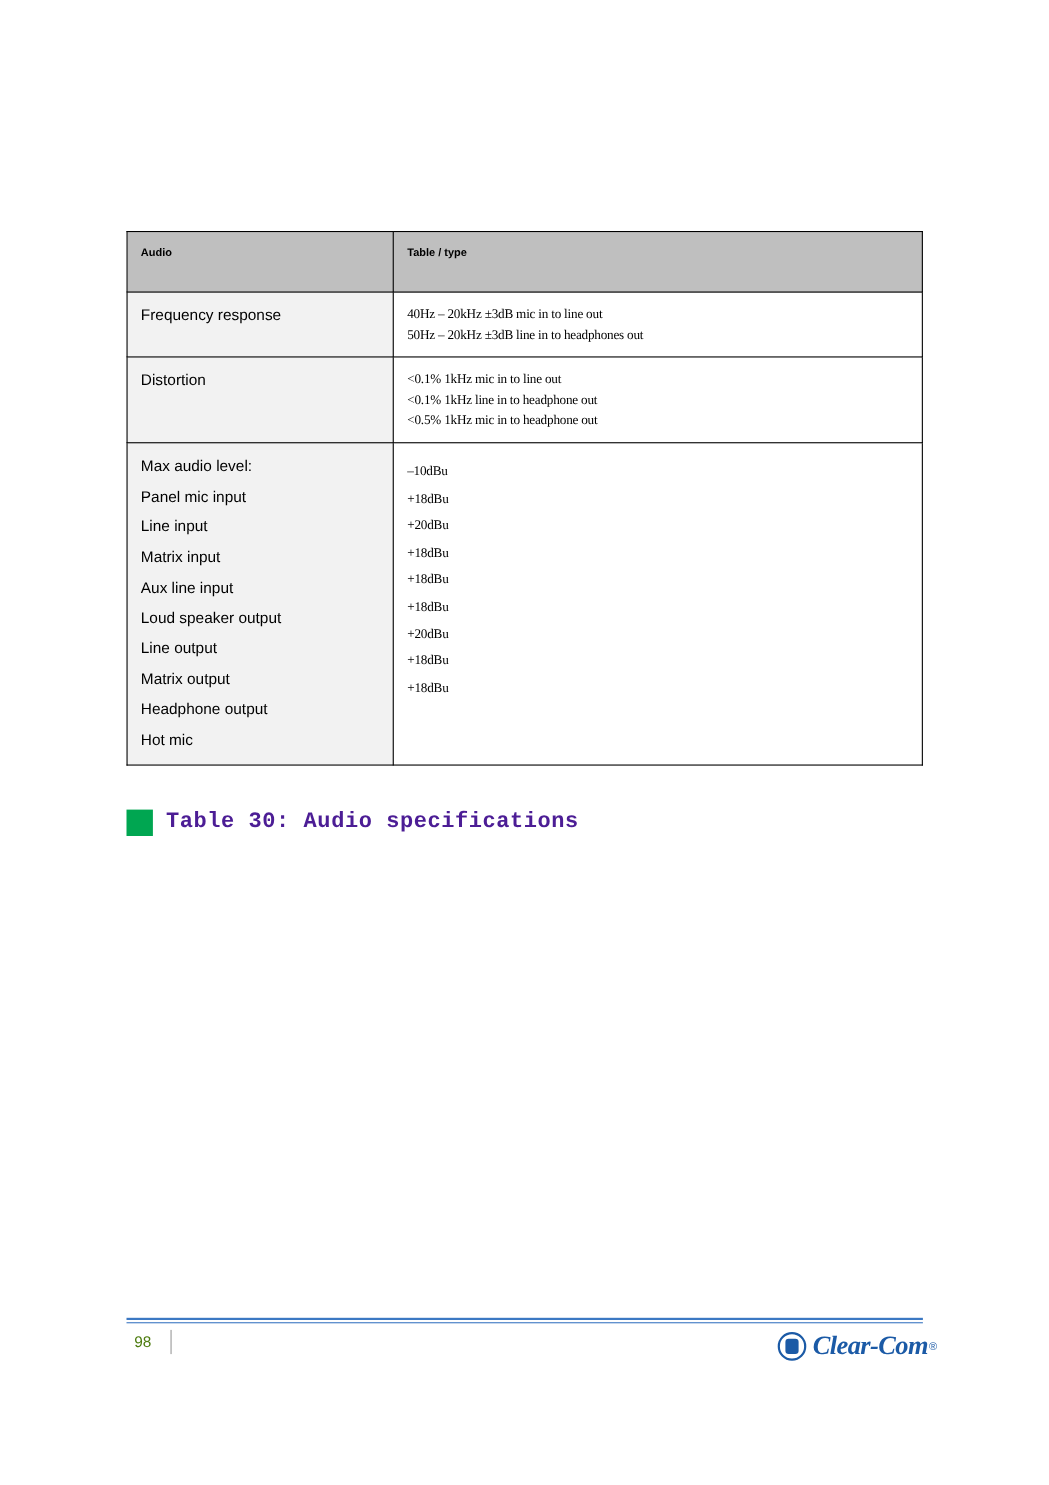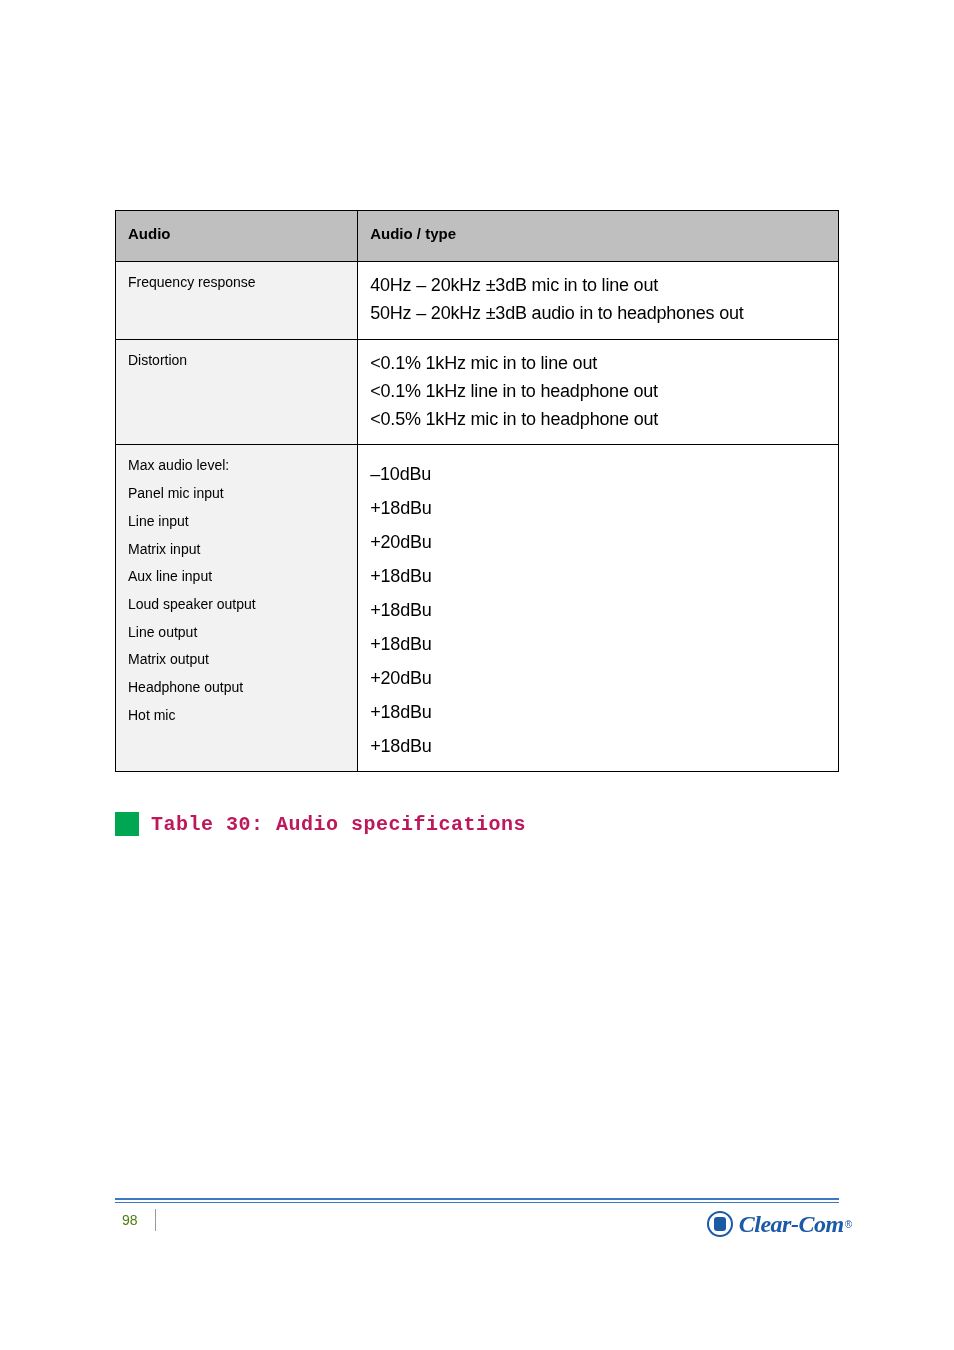--- a/index.html
+++ b/index.html
@@ -4,31 +4,31 @@
 <style>
   * { box-sizing: border-box; margin: 0; padding: 0; }
   html, body { width: 954px; height: 1350px; background: #fff; font-family: Arial, Helvetica, sans-serif; color: #000; }
   .page { position: relative; width: 954px; height: 1350px; padding: 80px 115px 0 115px; }
 
   
   .tbl { width: 100%; border-collapse: collapse; table-layout: fixed; margin-top: 130px; }
   .tbl col.c-left  { width: 33.5%; }
   .tbl col.c-right { width: 66.5%; }
   .tbl th, .tbl td { border: 1px solid #000; vertical-align: top; }
-  .tbl th { background: #bfbfbf; font-weight: bold; font-size: 15px; text-align: left; padding: 14px 12px 19px 12px; }
+  .tbl th { background: #bfbfbf; font-weight: bold; font-size: 10px; text-align: left; padding: 14px 12px 29px 12px; }
   .tbl td { font-size: 14px; padding: 10px 12px 11px 12px; line-height: 1.55; }
   .tbl td.lbl { background: #f2f2f2; }
-  .tbl td.mono { font-family: Liberation Sans, sans-serif; font-size: 18px; letter-spacing: -0.2px; }
+  .tbl td.mono { font-family: Liberation Serif, serif; font-size: 12px; letter-spacing: -0.2px; }
   .tbl td .list-line { margin-top: 6px; }
 
   
   .section-h { margin-top: 40px; display: flex; align-items: center; gap: 12px; }
   .section-h .num-box { width: 24px; height: 24px; background: #00a651; flex: 0 0 auto; display: flex; align-items: center; justify-content: center; }
   .section-h .num { font-family: "Courier New", monospace; font-size: 13px; color: #fff; opacity: 0; } 
-  .section-h .title { font-family: "Courier New", monospace; font-size: 20px; color: #be185d; letter-spacing: 0.5px; font-weight: bold; }
+  .section-h .title { font-family: "Courier New", monospace; font-size: 20px; color: #4c1d95; letter-spacing: 0.5px; font-weight: bold; }
 
   
   .footer-rule { position: absolute; left: 115px; right: 115px; bottom: 150px; height: 0; border-top: 2px solid #3c78c3; }
   .footer-rule-under { position: absolute; left: 115px; right: 115px; bottom: 147px; height: 0; border-top: 1px solid #3c78c3; }
   .page-num { position: absolute; left: 122px; bottom: 118px; font-size: 14px; color: #4d7c0f; }
   .page-num .sep { display: inline-block; width: 1px; height: 22px; background: #999; vertical-align: middle; margin-left: 17px; margin-right: 8px; position: relative; top: -1px; }
 
   .logo { position: absolute; right: 102px; bottom: 108px; display: flex; align-items: center; height: 36px; }
   .logo .emblem { width: 26px; height: 26px; border: 2px solid #1b5aa6; border-radius: 50%; position: relative; margin-right: 6px; }
   .logo .emblem::before, .logo .emblem::after { content: ""; position: absolute; background: #1b5aa6; }
@@ -43,30 +43,30 @@
 <div class="page">
 
   <table class="tbl">
     <colgroup>
         <col class="c-left">
         <col class="c-right">
       </colgroup>
     <thead>
       <tr>
         <th>Audio</th>
-        <th>Audio / type</th>
+        <th>Table / type</th>
       </tr>
     </thead>
     <tbody>
 
       <tr>
         <td class="lbl">Frequency response</td>
         <td class="mono">
           <div>40Hz – 20kHz ±3dB mic in to line out</div>
-          <div>50Hz – 20kHz ±3dB audio in to headphones out</div>
+          <div>50Hz – 20kHz ±3dB line in to headphones out</div>
         </td>
       </tr>
 
       <tr>
         <td class="lbl">Distortion</td>
         <td class="mono">
           <div>&lt;0.1% 1kHz mic in to line out</div>
           <div>&lt;0.1% 1kHz line in to headphone out</div>
           <div>&lt;0.5% 1kHz mic in to headphone out</div>
         </td>

